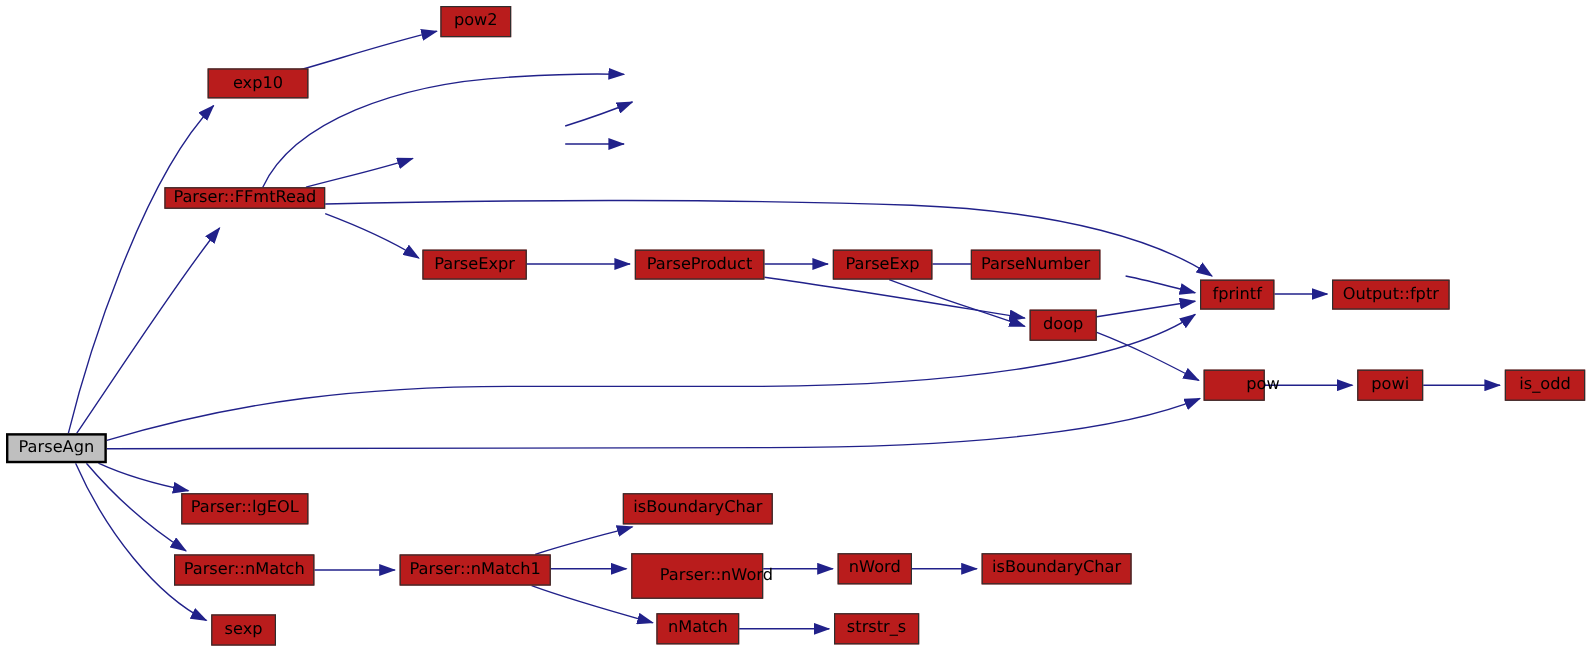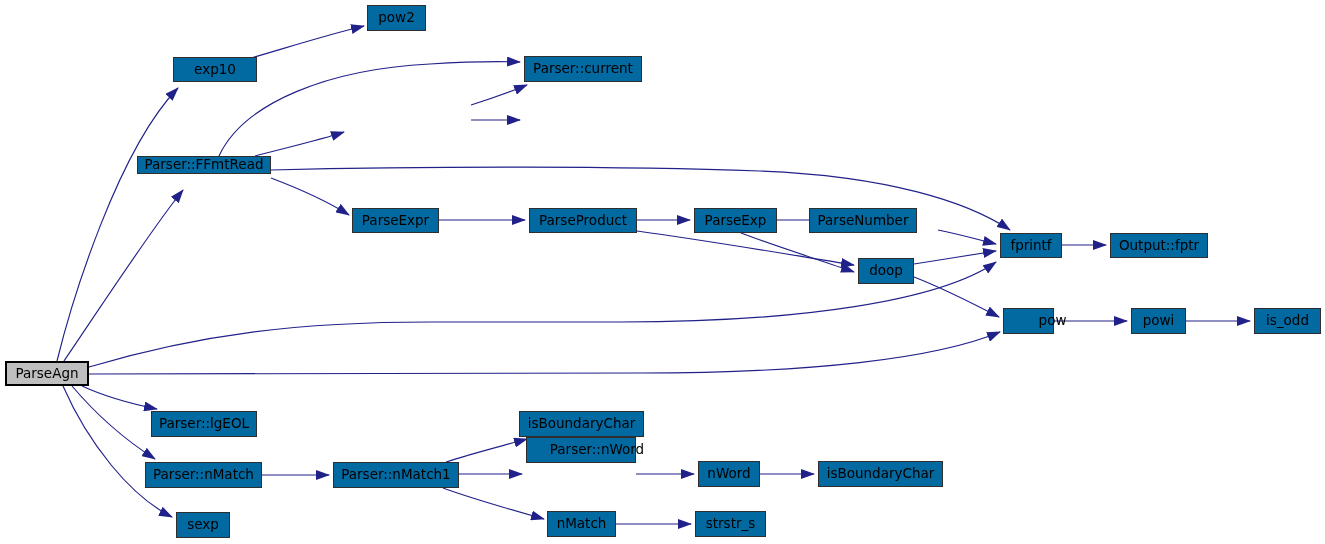--- a/index.html
+++ b/index.html
@@ -30,21 +30,21 @@
     left: 0; top: 0;
     width: 1325px;
     height: 544px;
   }
   .node {
     position: absolute;
     box-sizing: border-box;
     display: flex;
     align-items: center;
     justify-content: center;
-    background: #0369a1;
+    background: #b91c1c;
     border: 1px solid #2e2e2e;
     font-size: 13.5px;
     line-height: 1;
     color: #000000;
     white-space: nowrap;
     cursor: pointer;
   }
   .node.highlighted {
     background: #bfbfbf;
     border: 2px solid #000000;
@@ -92,36 +92,35 @@
         <path class="edge" d="M443,488 C473,499 512,510 544,519" stroke="#21218a" marker-end="url(#arrow)"></path>
         <path class="edge" d="M636,474 L694,474" stroke="#21218a" marker-end="url(#arrow)"></path>
         <path class="edge" d="M760,474 L814,474" stroke="#21218a" marker-end="url(#arrow)"></path>
         <path class="edge" d="M616,524 L691,524" stroke="#21218a" marker-end="url(#arrow)"></path>
       </g>
   </svg>
   <div class="node-layer" id="nodes">
       <div class="node highlighted" style="left: 5px; top: 361px; width: 84px; height: 25px; text-align: right;">ParseAgn</div>
       <div class="node" style="left: 367px; top: 5px; width: 59px; height: 26px;">pow2</div>
       <div class="node" style="left: 173px; top: 57px; width: 84px; height: 25px;">exp10</div>
-      <div class="node" style="left: 524px; top: 56px; width: 118px; height: 26px;">Parser::current</div>
       <div class="node" style="left: 137px; top: 156px; width: 134px; height: 18px;">Parser::FFmtRead</div>
       <div class="node" style="left: 352px; top: 208px; width: 87px; height: 25px;">ParseExpr</div>
       <div class="node" style="left: 529px; top: 208px; width: 108px; height: 25px;">ParseProduct</div>
       <div class="node" style="left: 694px; top: 208px; width: 83px; height: 25px;">ParseExp</div>
       <div class="node" style="left: 792px; top: 208px; width: 108px; height: 25px; margin-left: 17px;">ParseNumber</div>
       <div class="node" style="left: 1000px; top: 233px; width: 62px; height: 25px;">fprintf</div>
       <div class="node" style="left: 1110px; top: 233px; width: 98px; height: 25px;">Output::fptr</div>
       <div class="node" style="left: 858px; top: 258px; width: 56px; height: 26px;">doop</div>
       <div class="node" style="left: 1003px; top: 308px; width: 51px; height: 26px; padding-left: 48px;">pow</div>
       <div class="node" style="left: 1131px; top: 308px; width: 55px; height: 26px;">powi</div>
       <div class="node" style="left: 1254px; top: 308px; width: 67px; height: 26px;">is_odd</div>
       <div class="node" style="left: 151px; top: 411px; width: 106px; height: 26px;">Parser::lgEOL</div>
       <div class="node" style="left: 519px; top: 411px; width: 125px; height: 26px;">isBoundaryChar</div>
       <div class="node" style="left: 145px; top: 462px; width: 117px; height: 26px;">Parser::nMatch</div>
       <div class="node" style="left: 333px; top: 462px; width: 126px; height: 26px;">Parser::nMatch1</div>
-      <div class="node" style="left: 526px; top: 437px; width: 110px; height: 26px; padding-left: 32px;">Parser::nWord</div>
+      <div class="node" style="left: 526px; top: 461px; width: 110px; height: 38px; padding-left: 32px;">Parser::nWord</div>
       <div class="node" style="left: 698px; top: 461px; width: 62px; height: 26px;">nWord</div>
       <div class="node" style="left: 818px; top: 461px; width: 125px; height: 26px;">isBoundaryChar</div>
       <div class="node" style="left: 176px; top: 512px; width: 54px; height: 26px;">sexp</div>
       <div class="node" style="left: 547px; top: 511px; width: 69px; height: 26px;">nMatch</div>
       <div class="node" style="left: 695px; top: 511px; width: 71px; height: 26px;">strstr_s</div>
     </div>
 </div>
 
 </body></html>

